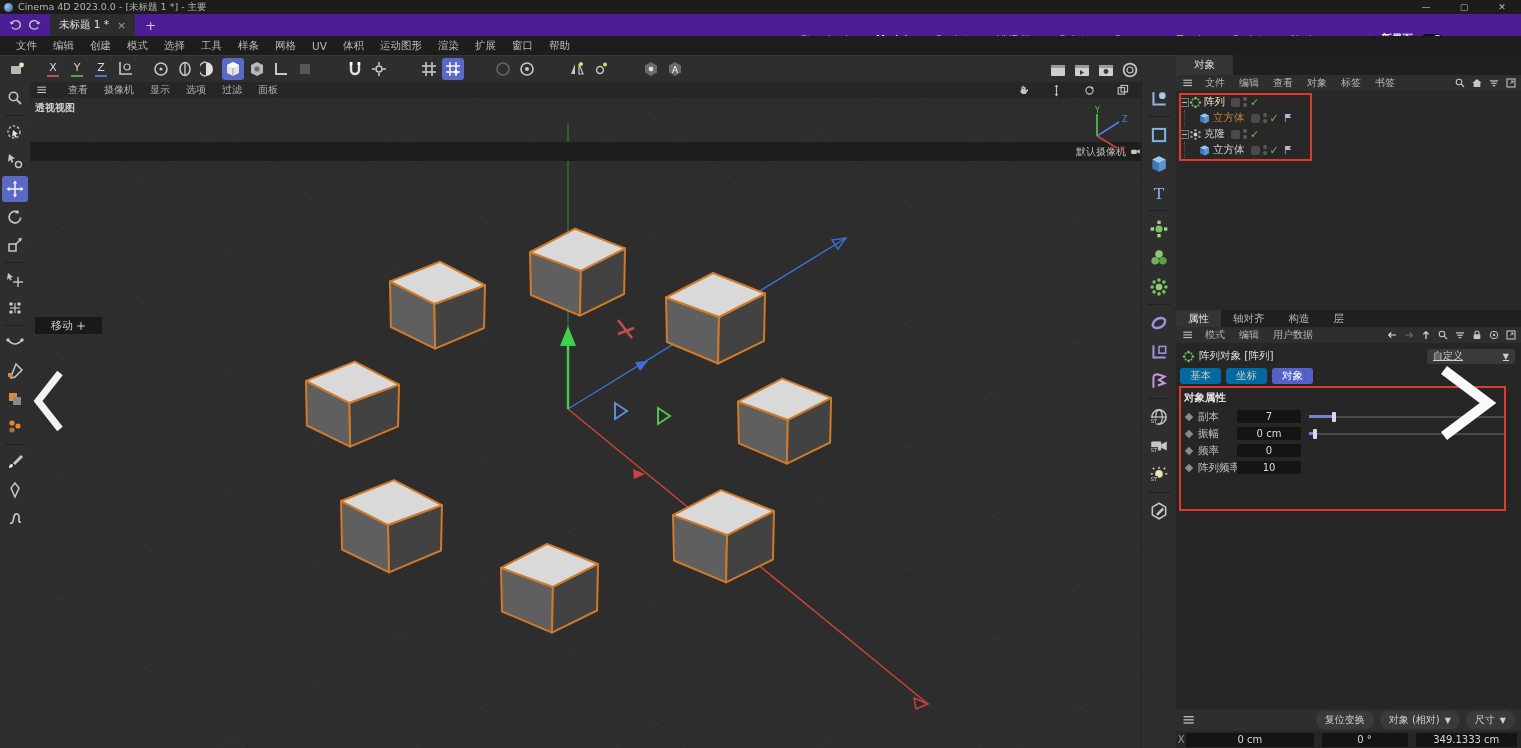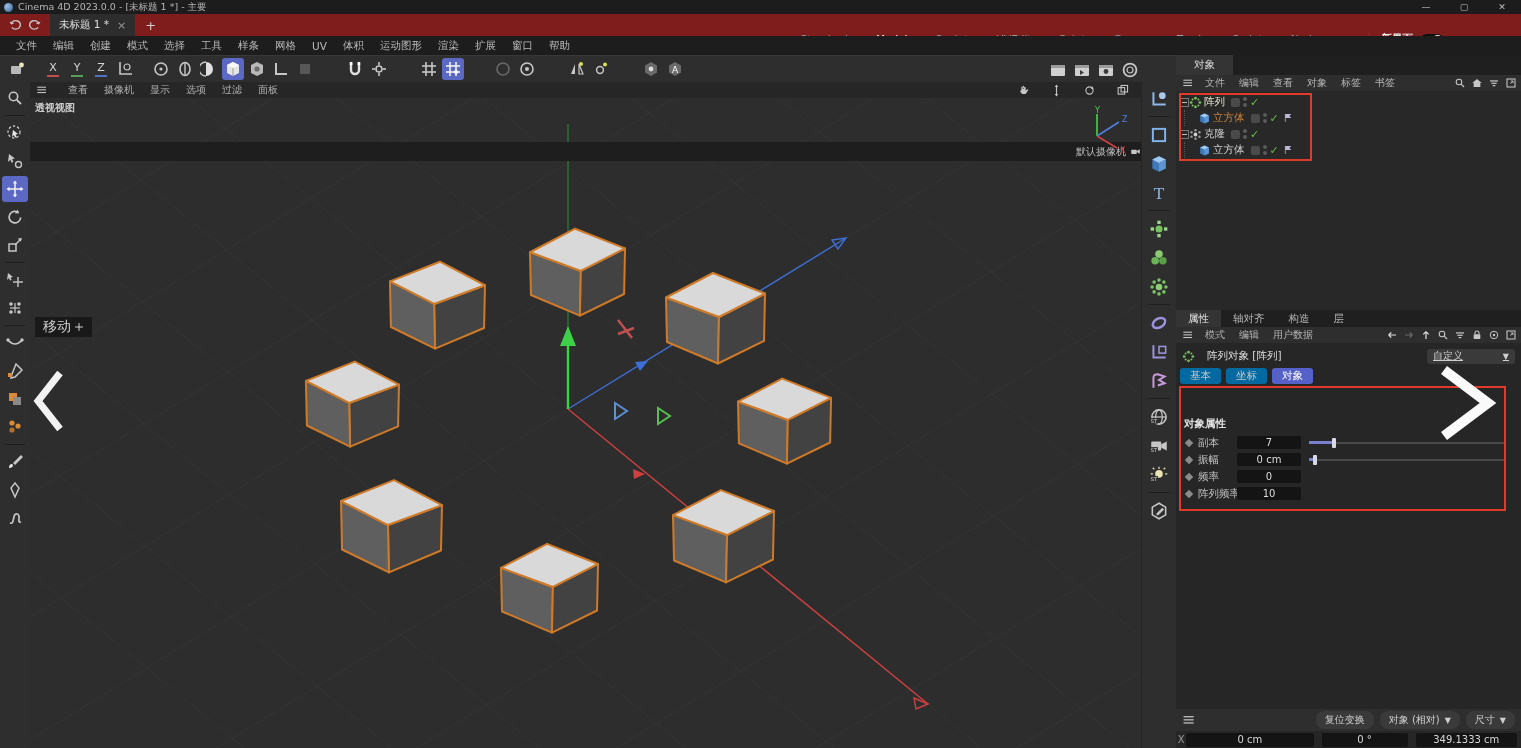--- a/index.html
+++ b/index.html
@@ -8,21 +8,21 @@
   .app { position:relative; width:1521px; height:748px; background:#262626; color:#c2c2c2; font-size:11px; }
 
   
   .titlebar { position:absolute; left:0; top:0; width:100%; height:14px; background:#1c1c1c;
     display:flex; align-items:center; padding-left:4px; font-size:9.5px; color:#b5b5b5; }
   .c4d-logo { width:9px; height:9px; border-radius:50%; background:radial-gradient(circle at 35% 35%,#9fc4e8,#2b5c8f); margin-right:5px; }
   .win-controls { position:absolute; right:0; top:0; height:14px; display:flex; }
   .win-btn { width:38px; height:14px; display:flex; align-items:center; justify-content:center; color:#bbb; font-size:9px; }
 
   
-  .tabrow { position:absolute; left:0; top:14px; width:100%; height:22px; background:#7f1d1d; display:flex; align-items:center; }
+  .tabrow { position:absolute; left:0; top:14px; width:100%; height:22px; background:#4c1d95; display:flex; align-items:center; }
   .histbtns { display:flex; gap:6px; padding:0 8px; }
   .doc-tab { height:22px; background:#2d2d2d; color:#e0e0e0; display:flex; align-items:center; gap:8px; padding:0 9px; font-size:10.5px; }
   .doc-tab .x { color:#9a9a9a; font-size:11px; }
   .add-tab { padding:0 10px; color:#cfcfcf; font-size:13px; }
   .layout-tabs { position:absolute; right:70px; top:14px; height:22px; display:flex; align-items:center; }
   .ltab { padding:0 14px; height:22px; display:flex; align-items:center; color:#9d9da2; font-size:10.5px; position:relative; }
   .ltab.active { color:#ffffff; }
   .ltab.active:after { content:""; position:absolute; left:8px; right:8px; bottom:1px; height:2px; background:#6a78d0; }
   .ltab-plus { color:#cfcfcf; font-size:13px; padding:0 8px; }
   .vsep { width:1px; height:12px; background:#4a4a4a; margin:0 4px; }
@@ -54,22 +54,22 @@
   .ldiv { width:20px; height:1px; background:#1f1f1f; margin:3px 0; }
 
   .viewport { position:absolute; left:30px; top:82px; width:1111px; height:666px; background:#2d2d2d; overflow:hidden; }
   .vp-menu { position:absolute; left:0; top:0; width:100%; height:16px; background:#262626; display:flex; align-items:center; }
   .vp-menu span { padding:0 8px; color:#b0b0b0; font-size:10px; }
   .vp-corner { position:absolute; right:4px; top:0; height:16px; display:flex; align-items:center; gap:4px; }
   .camera-strip { position:absolute; left:0; top:16px; width:100%; height:19px; background:#1e1e1e;
     display:flex; align-items:center; justify-content:flex-end; gap:4px; color:#bdbdbd; font-size:10px;margin-top:44px; }
   .vp-viewlabel { position:absolute; left:5px; top:19px; color:#cccccc; font-size:10px; z-index:3;font-weight:bold; }
   .scene { position:absolute; left:0; top:16px; width:1111px; height:650px; }
-  .tool-hint { position:absolute; left:5px; top:235px; background:#191919; color:#d0d0d0; font-size:14px;
-    padding:1px 8px; display:flex; align-items:center; gap:3px; z-index:3; }
+  .tool-hint { position:absolute; left:5px; top:235px; background:#191919; color:#d0d0d0; font-size:11px;
+    padding:1px 16px; display:flex; align-items:center; gap:3px; z-index:3; }
   .gizmo { position:absolute; right:8px; top:22px; z-index:3; }
 
   .right-strip { position:absolute; left:1141px; top:82px; width:35px; height:666px; background:#2e2e2e;
     display:flex; flex-direction:column; align-items:center; padding-top:2px; border-left:1px solid #242424; }
   .rbtn { width:28px; height:27px; border-radius:3px; display:flex; align-items:center; justify-content:center; margin:1px 0; }
   .rdiv { width:22px; height:1px; background:#1f1f1f; margin:3px 0; }
 
   
   .right-panel { position:absolute; left:1176px; top:55px; width:345px; height:693px; background:#262626; }
   .om-tabrow { position:absolute; left:0; top:0; width:100%; height:20px; background:#1f1f1f; display:flex; }
@@ -87,30 +87,30 @@
   .tstate { display:flex; align-items:center; gap:3px; margin-left:6px; }
   .editbox { width:9px; height:9px; background:#4a4a4a; border-radius:2px; }
   .dots { display:flex; flex-direction:column; gap:2px; }
   .dots i { width:4px; height:4px; border-radius:50%; background:#5a5a5a; }
   .chk { color:#6cbf4d; font-size:11px; font-weight:bold; }
 
   .am-tabs { position:absolute; left:0; top:255px; width:100%; height:17px; background:#1f1f1f; display:flex; }
   .am-tab { padding:0 12px; display:flex; align-items:center; color:#b5b5b5; font-size:10.5px; }
   .am-tab.active { background:#343434; color:#e8e8e8; }
   .am-menu { top:272px; }
-  .am-title { position:absolute; left:0; top:291px; width:100%; height:20px; display:flex; align-items:center; padding:0 6px; gap:12px; }
+  .am-title { position:absolute; left:0; top:291px; width:100%; height:20px; display:flex; align-items:center; padding:0 6px; gap:4px; }
   .am-title .name { color:#dedede; font-size:10.5px; }
   .preset { position:absolute; right:6px; width:88px; height:15px; background:#3a3a3a; border-radius:3px;
     display:flex; align-items:center; justify-content:space-between; padding:0 6px; color:#cfcfcf; font-size:10px;text-decoration:underline; }
   .sec-tabs { position:absolute; left:4px; top:313px; display:flex; gap:5px; }
   .sec-tab { padding:1px 10px; background:#0369a1; border-radius:3px; color:#c8c8c8; font-size:10.5px; }
   .sec-tab.active { background:#5560c8; color:#ffffff; }
 
   .props { position:absolute; left:0; top:331px; width:100%; height:126px; }
-  .props-title { color:#e0e0e0; font-weight:bold; font-size:10.5px; padding:5px 0 3px 8px;margin-top:26px; }
+  .props-title { color:#e0e0e0; font-weight:bold; font-size:10.5px; padding:5px 0 3px 8px; }
   .prow { display:flex; align-items:center; height:17px; position:relative; }
   .diamond { width:6px; height:6px; background:#8a8a8a; transform:rotate(45deg); margin:0 6px 0 10px; flex:none; }
   .plabel { color:#c0c0c0; font-size:10.5px; width:56px; flex:none; }
   .pval { position:absolute; left:61px; width:64px; height:13px; background:#141414; border-radius:2px;
     color:#dcdcdc; font-size:10px; text-align:center; line-height:13px; }
   .slider { position:absolute; left:133px; width:196px; height:13px; }
   .slider .track { position:absolute; left:0; right:0; top:6px; height:2px; background:#4a4a4a; }
   .slider .fill { position:absolute; left:0; top:5px; height:3px; background:#7a80cf; }
   .slider .handle { position:absolute; top:2px; width:4px; height:10px; background:#d8d9e8; border-radius:1px; }
   .pcheck { position:absolute; left:61px; width:10px; height:10px; border:1px solid #7a7a7a; background:#1a1a1a; }

